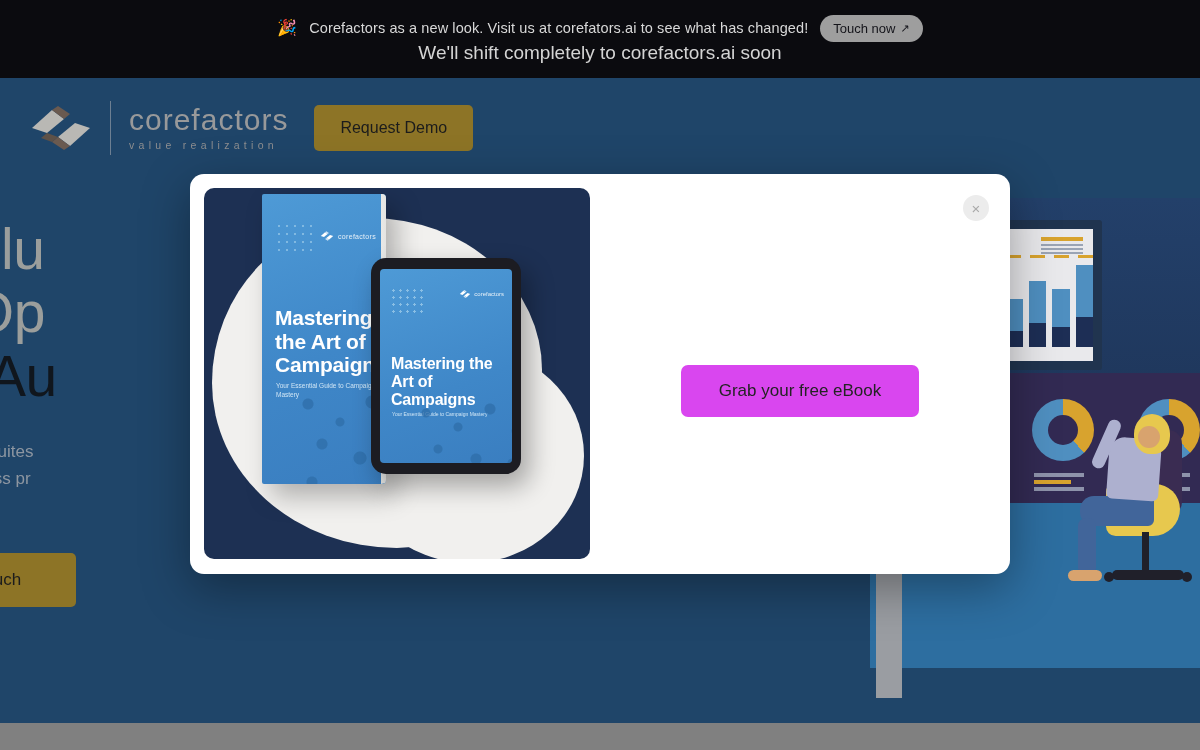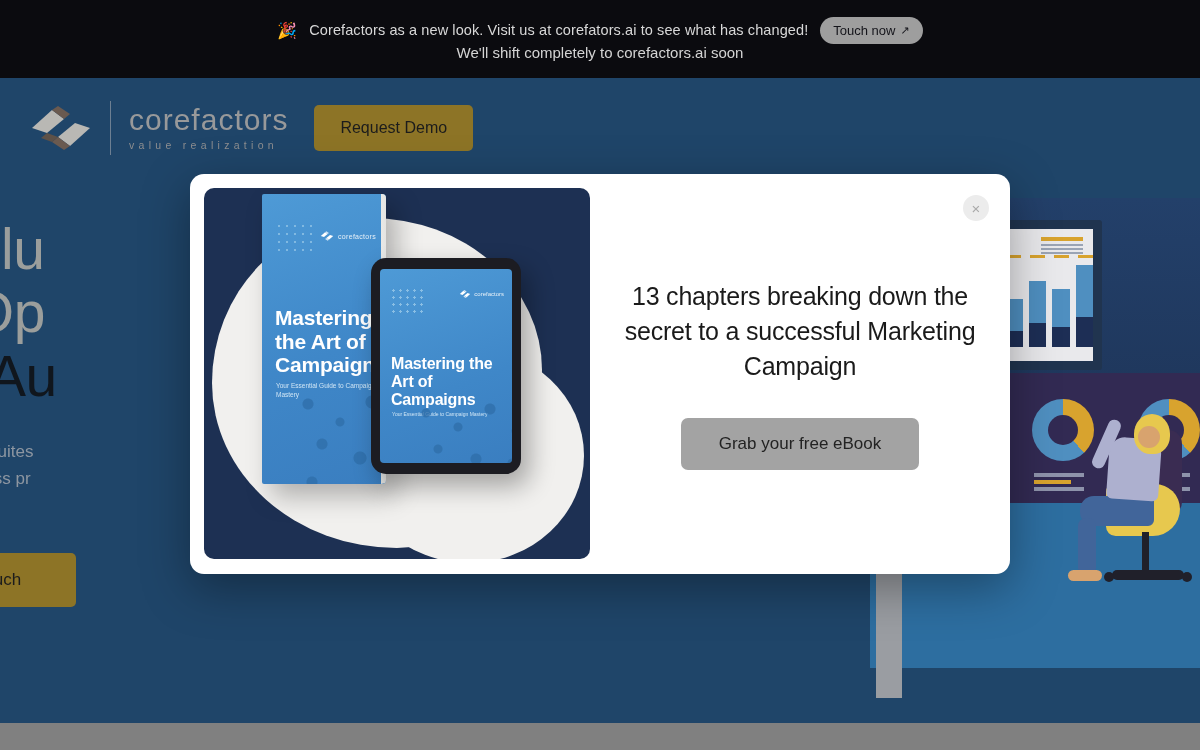--- a/index.html
+++ b/index.html
@@ -22,21 +22,21 @@
   .banner-row1 { display: flex; align-items: center; gap: 12px; line-height: 1; }
   .banner-text { letter-spacing: .1px; }
   .party-icon { font-size: 16px; line-height: 1; }
   .visit-btn {
     background: #9e9e9e; color: #14141a; border: none; border-radius: 16px;
     font-family: "Liberation Sans", sans-serif;
     font-size: 13px; padding: 6px 13px; cursor: pointer;
     display: inline-flex; align-items: center; gap: 5px; white-space: nowrap;
   }
   .visit-arrow { font-size: 11px; }
-  .banner-row2 { font-size: 15px; color: #d4d4d4; }
+  .banner-row2 { font-size: 19px; color: #d4d4d4; }
 
   
   .hero {
     position: absolute; left: 0; top: 78px; width: 1200px; height: 645px;
     background: #1f4569; overflow: hidden;
   }
   
   .illus {
     position: absolute; right: 0; top: 120px; width: 330px; height: 470px;
   }
@@ -288,21 +288,21 @@
   }
   .modal-right {
     flex: 1; position: relative; display: flex; flex-direction: column;
     align-items: center; justify-content: center; padding: 0 22px;
   }
   .modal-headline {
     font-size: 25px; line-height: 1.4; color: #1a1a1a; text-align: center;
     font-weight: 400; max-width: 390px; letter-spacing: -.2px;
   }
   .modal-cta {
-    margin-top: 34px; background: #a3a3a3; color: #232323; border: none;
+    margin-top: 34px; background: #d946ef; color: #232323; border: none;
     font-family: "Liberation Sans", sans-serif;
     font-size: 17px; padding: 16px 38px; border-radius: 7px; cursor: pointer;
   }
   .modal-close {
     position: absolute; right: 21px; top: 21px; width: 26px; height: 26px;
     border-radius: 50%; background: #ececec; border: none; cursor: pointer;
     color: #a9a9a9; font-size: 15px; line-height: 1;
     display: flex; align-items: center; justify-content: center;
   }
 </style>
@@ -477,21 +477,20 @@
           </div>
           <div class="t-title">Mastering the Art of Campaigns</div>
           <div class="t-sub">Your Essential Guide to Campaign Mastery</div>
           <div class="t-doodle"></div>
         </div>
       </div>
     </div>
 
     <div class="modal-right">
       <button class="modal-close">×</button>
-      <div class="modal-headline">13 chapters breaking down the secret to a successful Marketing Campaign</div>
       <button class="modal-cta">Grab your free eBook</button>
     </div>
   </div>
 
   <div class="bottom-strip"></div>
 </div>
 
 <style>
   .bar::after { height: var(--f, 18px); }
 </style>

